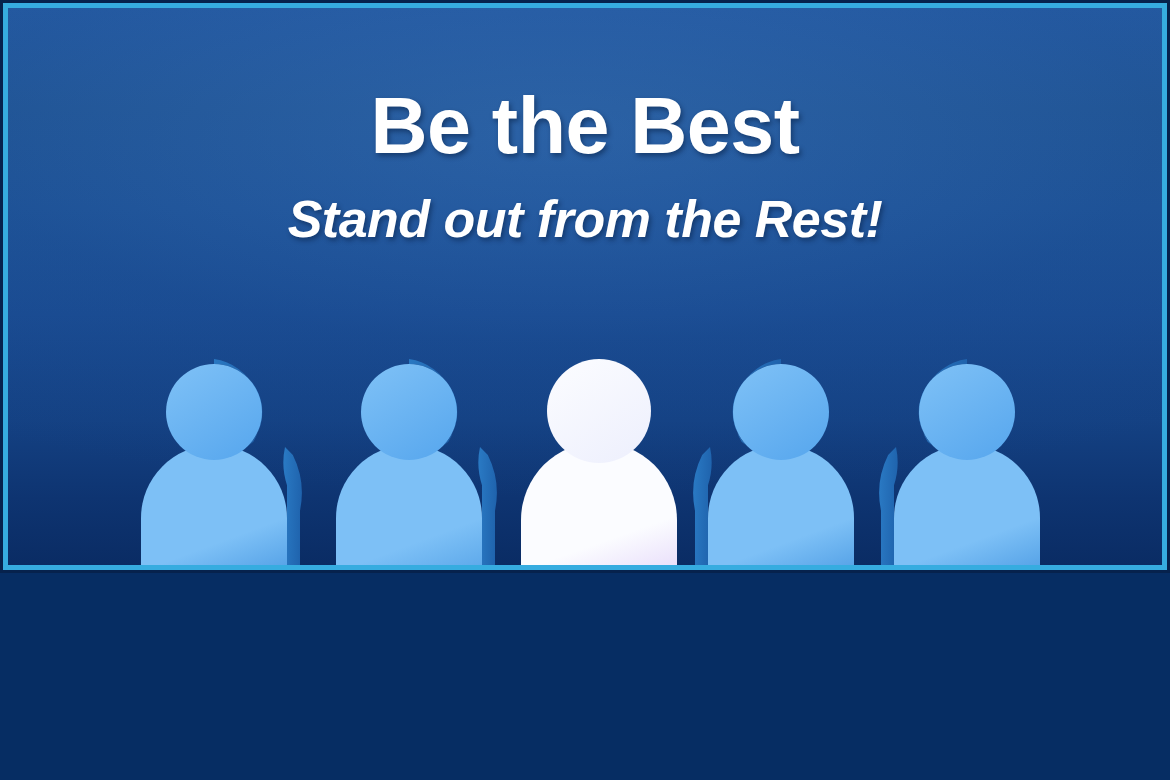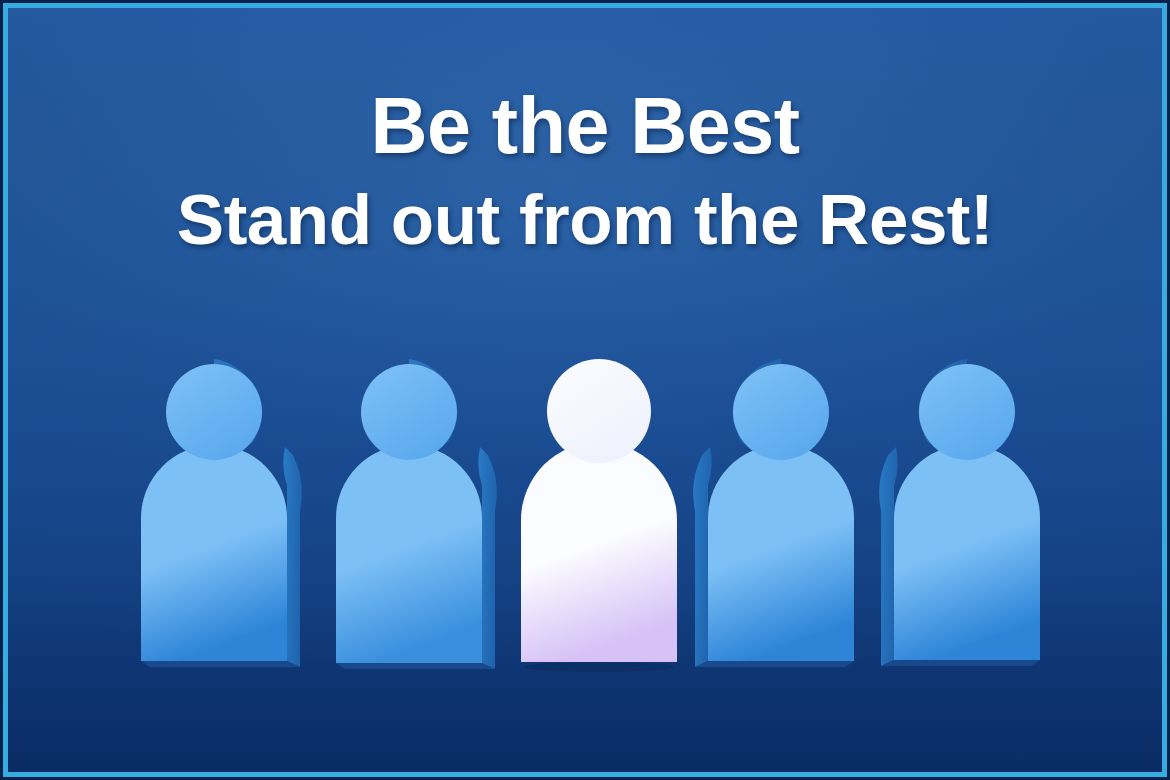--- a/index.html
+++ b/index.html
@@ -10,21 +10,21 @@
     height: 780px;
     overflow: hidden;
     background: #062d63;
     font-family: "Liberation Sans", sans-serif;
   }
 
   
   #poster {
     position: relative;
     width: 1170px;
-    height: 780px;
+    height: 573px;
     background: #06224d;          
     padding: 3px;
   }
   #poster-border {
     position: relative;
     width: 100%;
     height: 100%;
     background: #36ace0;          
     padding: 5px;
   }
@@ -65,21 +65,21 @@
   }
   .headline-line {
     display: block;
     color: #ffffff;
     font-weight: bold;
     letter-spacing: -0.5px;
     text-shadow: 2px 3px 5px rgba(3,20,52,0.45);
     white-space: nowrap;
   }
   #headline-line-1 { font-size: 79px; line-height: 92px; }
-  #headline-line-2 { font-size: 71px; line-height: 95px; }
+  #headline-line-2 { font-size: 52px; line-height: 95px; font-style: italic; }
 
   
   #figures {
     position: absolute;
     left: 0;
     top: 0;
     width: 1170px;
     height: 780px;
     z-index: 3;
   }

